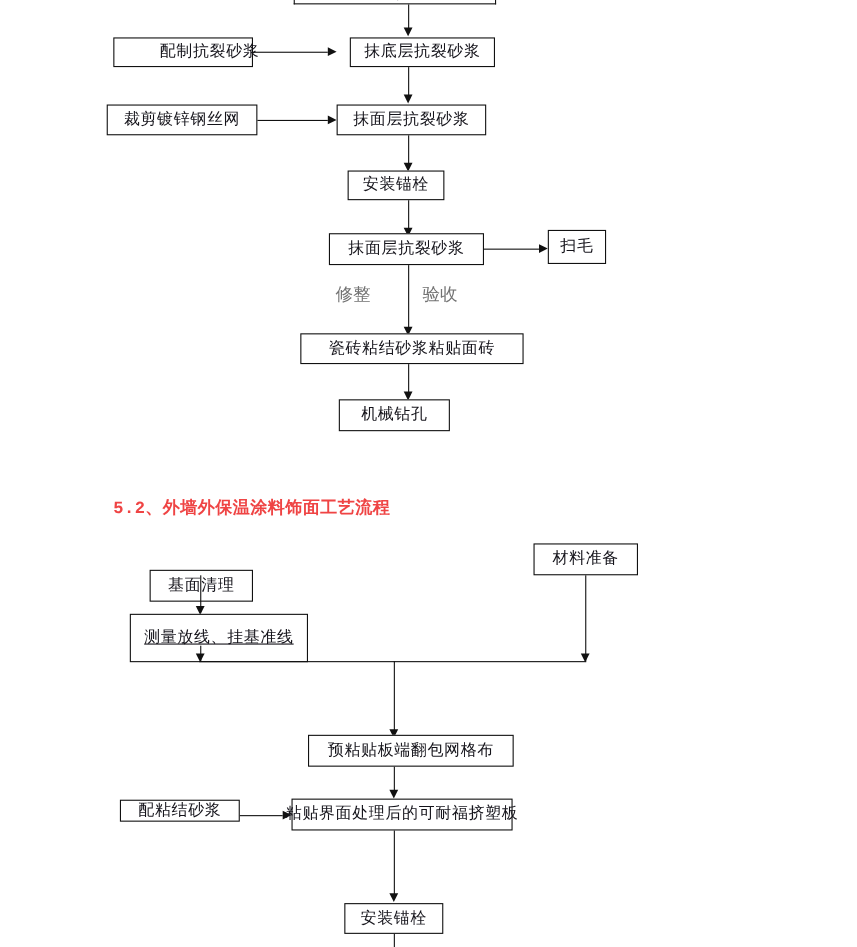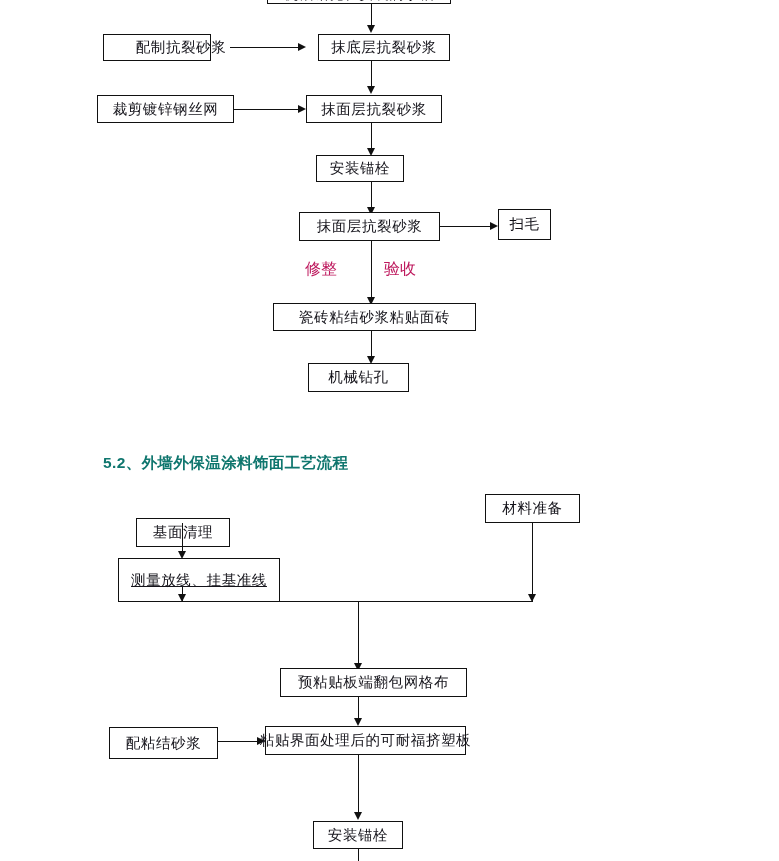--- a/index.html
+++ b/index.html
@@ -66,46 +66,46 @@
     border-bottom: 4.5px solid transparent;
     border-left: 8px solid #111111;
   }
   
   .side-label {
     position: absolute;
     font-family: "Liberation Serif", "DejaVu Serif", serif;
     font-size: 16px;
     line-height: 1;
     white-space: nowrap;
-    color: #be185d;
+    color: #737373;
   }
   .section-heading {
     position: absolute;
-    font-family: Liberation Sans, sans-serif;
+    font-family: Liberation Mono, monospace;
     font-weight: bold;
     font-size: 15.5px;
     line-height: 1;
     letter-spacing: 0.4px;
     white-space: nowrap;
-    color: #0f766e;
+    color: #ef4444;
   }
 </style>
 </head>
 <body>
 
 <div id="page">
 
   <div>
 
     <div class="fbox clipped-top" style="left:267px; top:-14px; width:184px; height:18px;">机械钻孔、安装滴水槽</div>
 
     <div class="vline" style="left:371px; top:4px; height:22px;"></div>
     <div class="arrow-down" style="left:367px; top:25px;"></div>
 
-    <div class="fbox" style="left:103px; top:34px; width:108px; height:27px;padding-left:48px;">配制抗裂砂浆</div>
+    <div class="fbox" style="left:103px; top:34px; width:127px; height:27px;padding-left:48px;">配制抗裂砂浆</div>
 
     <div class="hline" style="left:230px; top:47px; width:68px;"></div>
     <div class="arrow-right" style="left:298px; top:43px;"></div>
 
     <div class="fbox" style="left:306px; top:34px; width:132px; height:27px;margin-left:12px;">抹底层抗裂砂浆</div>
 
     <div class="vline" style="left:371px; top:61px; height:26px;"></div>
     <div class="arrow-down" style="left:367px; top:86px;"></div>
 
     <div class="fbox" style="left:97px; top:95px; width:137px; height:28px;">裁剪镀锌钢丝网</div>
@@ -166,21 +166,21 @@
     <div class="hline" style="left:181px; top:601px; width:352px;"></div>
 
     <div class="vline" style="left:358px; top:601px; height:63px;"></div>
     <div class="arrow-down" style="left:354px; top:663px;"></div>
 
     <div class="fbox" style="left:280px; top:668px; width:187px; height:29px;">预粘贴板端翻包网格布</div>
 
     <div class="vline" style="left:358px; top:697px; height:22px;"></div>
     <div class="arrow-down" style="left:354px; top:718px;"></div>
 
-    <div class="fbox" style="left:109px; top:727px; width:109px; height:32px;">配粘结砂浆</div>
+    <div class="fbox" style="left:109px; top:727px; width:109px; height:20px;">配粘结砂浆</div>
 
     <div class="hline" style="left:218px; top:741px; width:39px;"></div>
     <div class="arrow-right" style="left:257px; top:737px;"></div>
 
     <div class="fbox" style="left:265px; top:726px; width:201px; height:29px;">粘贴界面处理后的可耐福挤塑板</div>
 
     <div class="vline" style="left:358px; top:755px; height:62px;"></div>
     <div class="arrow-down" style="left:354px; top:812px;"></div>
 
     <div class="fbox" style="left:313px; top:821px; width:90px; height:28px;">安装锚栓</div>

